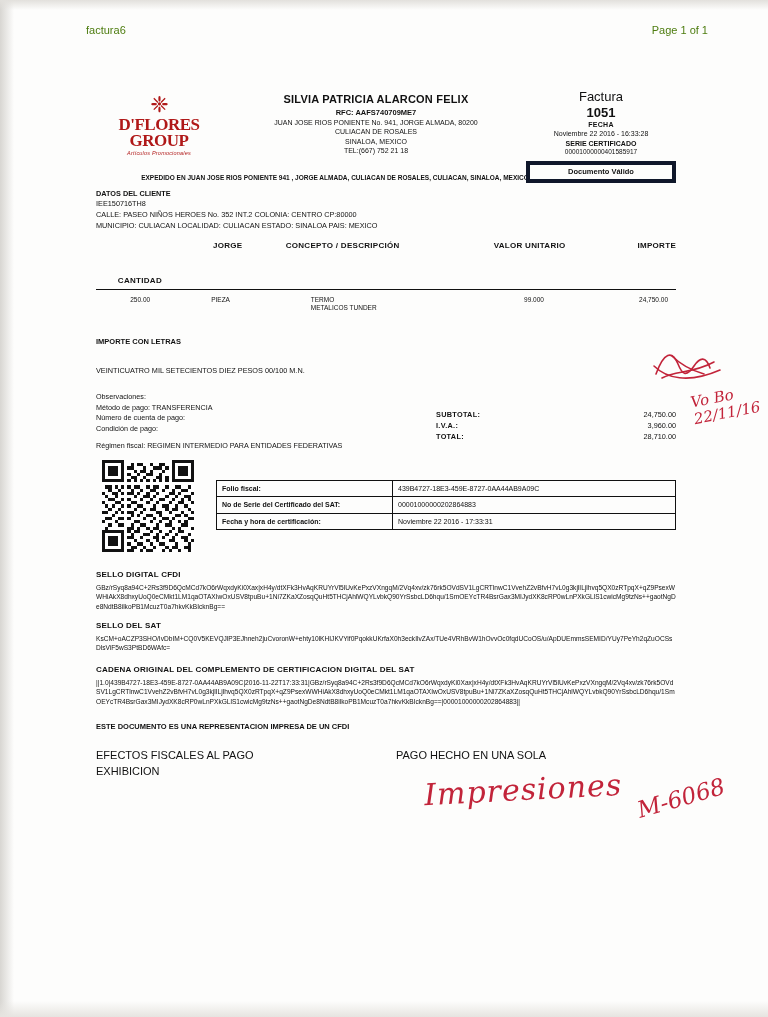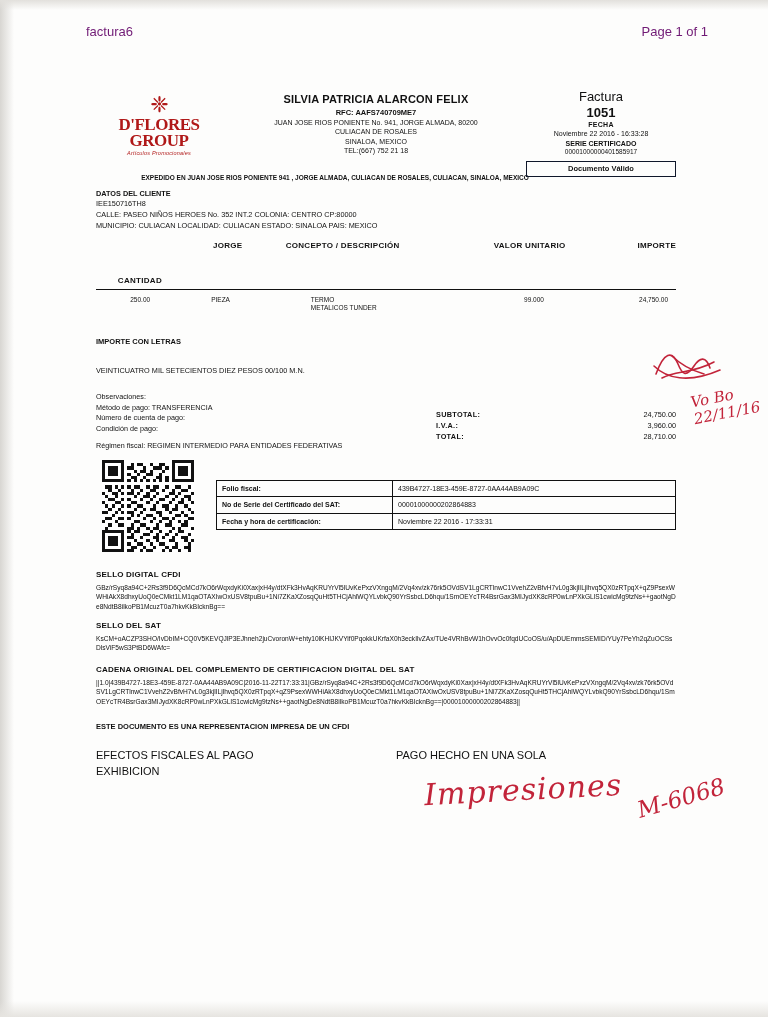--- a/index.html
+++ b/index.html
@@ -35,22 +35,22 @@
   }
   .scan-edge-bottom {
     position: absolute;
     left: 0; right: 0; bottom: 0; height: 16px;
     background: linear-gradient(to top, #e6e4e0, rgba(255,255,255,0));
     pointer-events: none;
   }
   .hdr {
     position: absolute;
     top: 24px;
-    font-size: 13px;
-    color: #701a75;
+    font-size: 11px;
+    color: #4d7c0f;
   }
   .hdr-left { left: 86px; }
   .hdr-right { right: 60px; }
 
   .doc {
     position: absolute;
     left: 96px;
     top: 84px;
     width: 580px;
     font-size: 7.5px;
@@ -118,21 +118,21 @@
     text-align: center;
   }
   .inv-title { font-weight: normal; font-size: 13px; }
   .inv-num { font-weight: bold; font-size: 13px; line-height: 1.1; }
   .inv-fecha-lbl { font-size: 7px; font-weight: bold; letter-spacing: 0.3px;}
   .inv-date { font-size: 7px; }
   .inv-serie { font-size: 7px; font-weight: bold; }
   .inv-cert { font-size: 6.5px; }
   .valid-box {
     margin-top: 4px;
-    border: 1px solid #0f172a;
+    border: 4px solid #0f172a;
     padding: 2px 4px;
     font-weight: bold;
     font-size: 7.5px;
   }
 
   .expedido {
     text-align: center;
     font-weight: bold;
     font-size: 6.5px;
     margin-left: 24px;

